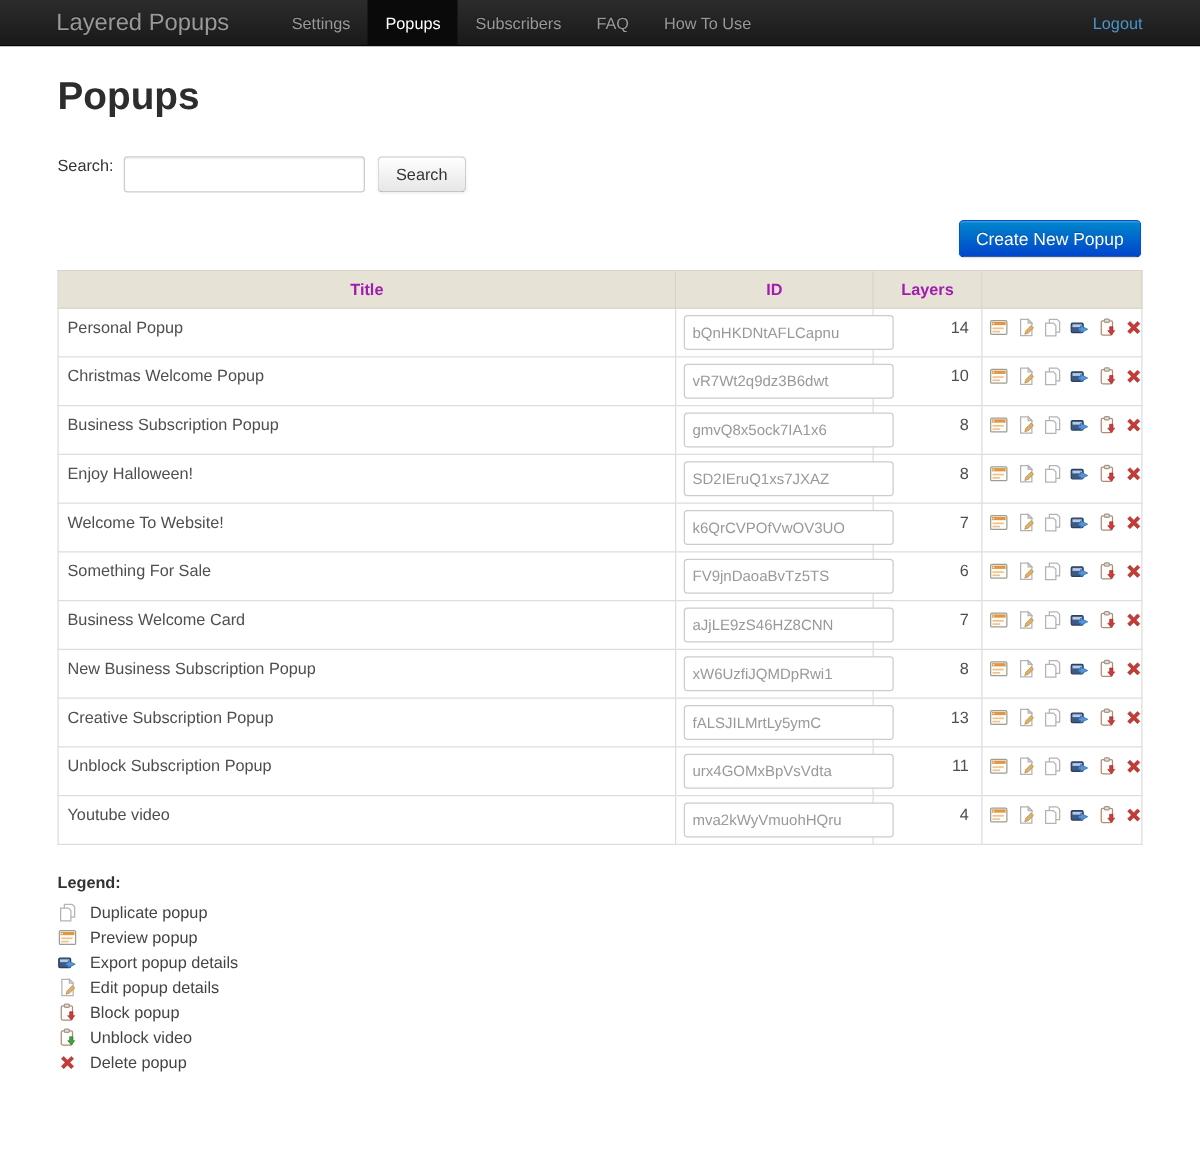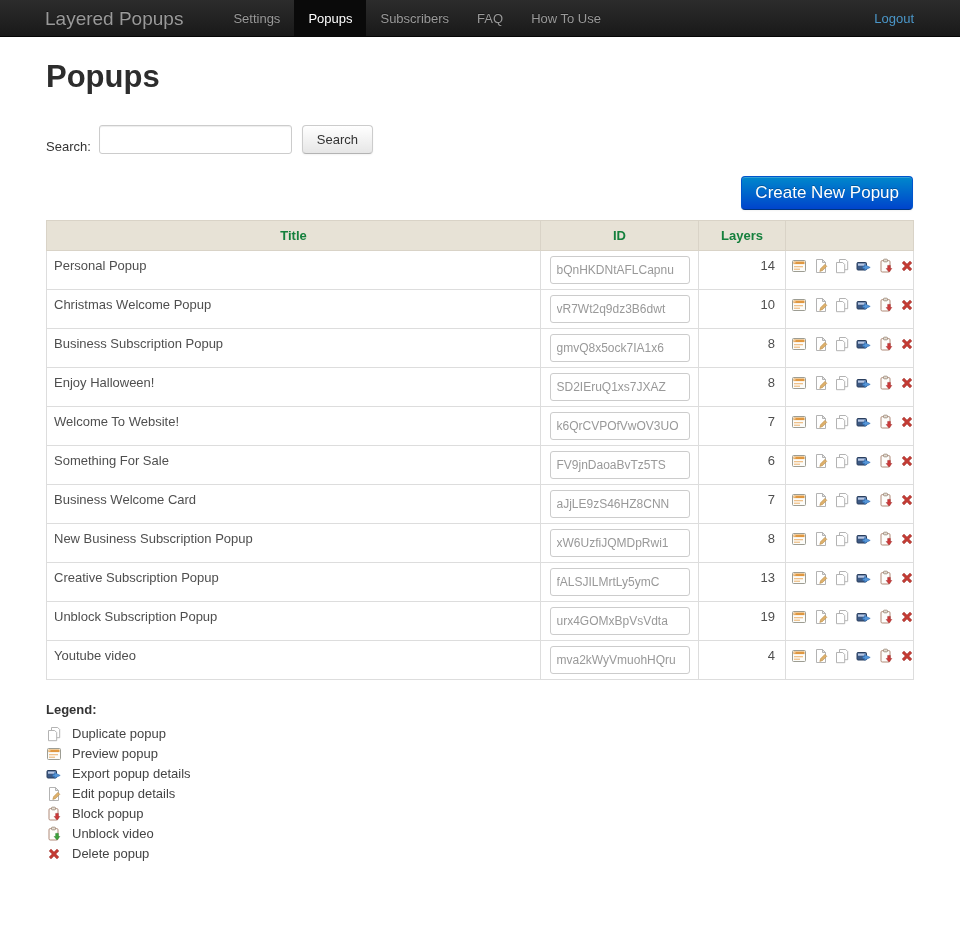--- a/index.html
+++ b/index.html
@@ -51,21 +51,21 @@
   .container { width: 867px; margin-left: 46px; }
 
   h1.page-title {
     font-size: 31px;
     font-weight: bold;
     color: #2d2d2d;
     margin: 22px 0 30px;
   }
 
   
-  .search-row { display: flex; align-items: flex-end; margin: 0 0 4px; }
+  .search-row { display: flex; align-items: flex-start; margin: 0 0 4px; }
   .search-label { font-size: 13px; color: #333; margin-right: 8px; }
   .search-input {
     width: 193px; height: 29px;
     padding: 4px 6px;
     border: 1px solid #ccc; border-radius: 3px;
     box-shadow: inset 0 1px 1px rgba(0,0,0,.075);
     font-size: 13px; color: #555;
     font-family: "Liberation Sans", sans-serif;
   }
   .btn-default {
@@ -77,21 +77,21 @@
     border-radius: 4px;
     cursor: pointer;
     font-family: "Liberation Sans", sans-serif;
     box-shadow: inset 0 1px 0 rgba(255,255,255,.2), 0 1px 2px rgba(0,0,0,.05);
   }
 
   
   .btn-primary {
     display: inline-block;
     padding: 6px 13px;
-    font-size: 17px; color: #fff;
+    font-size: 14px; color: #fff;
     text-shadow: 0 -1px 0 rgba(0,0,0,.25);
     background: linear-gradient(#0088cc, #0044cc);
     border: 1px solid #0055cc; border-bottom-color: #003580;
     border-radius: 4px;
     cursor: pointer;
     font-family: "Liberation Sans", sans-serif;
     box-shadow: inset 0 1px 0 rgba(255,255,255,.2), 0 1px 2px rgba(0,0,0,.05);
   }
   .top-actions { text-align: right; margin: 22px 0 10px; }
   .bottom-actions { text-align: right; margin: 10px 0 18px; }
@@ -107,34 +107,34 @@
   col.c-title   { width: 494px; }
   col.c-id      { width: 158px; }
   col.c-layers  { width: 87px; }
   col.c-actions { width: 128px; }
   th {
     background: #e7e2d6;
     border: 1px solid #d9d3c7;
     padding: 7px 16px;
     text-align: center;
     font-weight: bold;
-    color: #15803d;
+    color: #a21caf;
     font-size: 13px;
   }
   td {
     border: 1px solid #ddd;
     padding: 7px;
     vertical-align: top;
     color: #4f4f4f;
   }
   td.cell-id { text-align: center; padding: 4px 6px 5px; }
   td.cell-layers { text-align: right; padding-right: 10px; }
   td.cell-actions { text-align: center; padding: 6px 4px; white-space: nowrap; }
   .id-input {
-    width: 140px;
+    width: 168px;
     padding: 6px 6px;
     margin-top: 1px;
     font-size: 12px; color: #999;
     border: 1px solid #ccc; border-radius: 3px;
     font-family: "Liberation Sans", sans-serif;
   }
   .act { display: inline-block; margin: 0 1px; cursor: pointer; line-height: 0; }
   svg.ic { width: 16px; height: 16px; vertical-align: middle; }
 
   
@@ -468,21 +468,21 @@
         <span class="act"><svg class="ic">
                 <use href="#sym-delete"></use>
               </svg></span>
       </td>
     </tr>
         <tr>
       <td class="cell-title">Unblock Subscription Popup</td>
       <td class="cell-id">
         <input class="id-input" type="text" readonly="" value="urx4GOMxBpVsVdta" style="">
       </td>
-      <td class="cell-layers">19</td>
+      <td class="cell-layers">11</td>
       <td class="cell-actions">
         <span class="act"><svg class="ic">
                 <use href="#sym-preview"></use>
               </svg></span>
         <span class="act"><svg class="ic">
                 <use href="#sym-edit"></use>
               </svg></span>
         <span class="act"><svg class="ic">
                 <use href="#sym-duplicate"></use>
               </svg></span>

